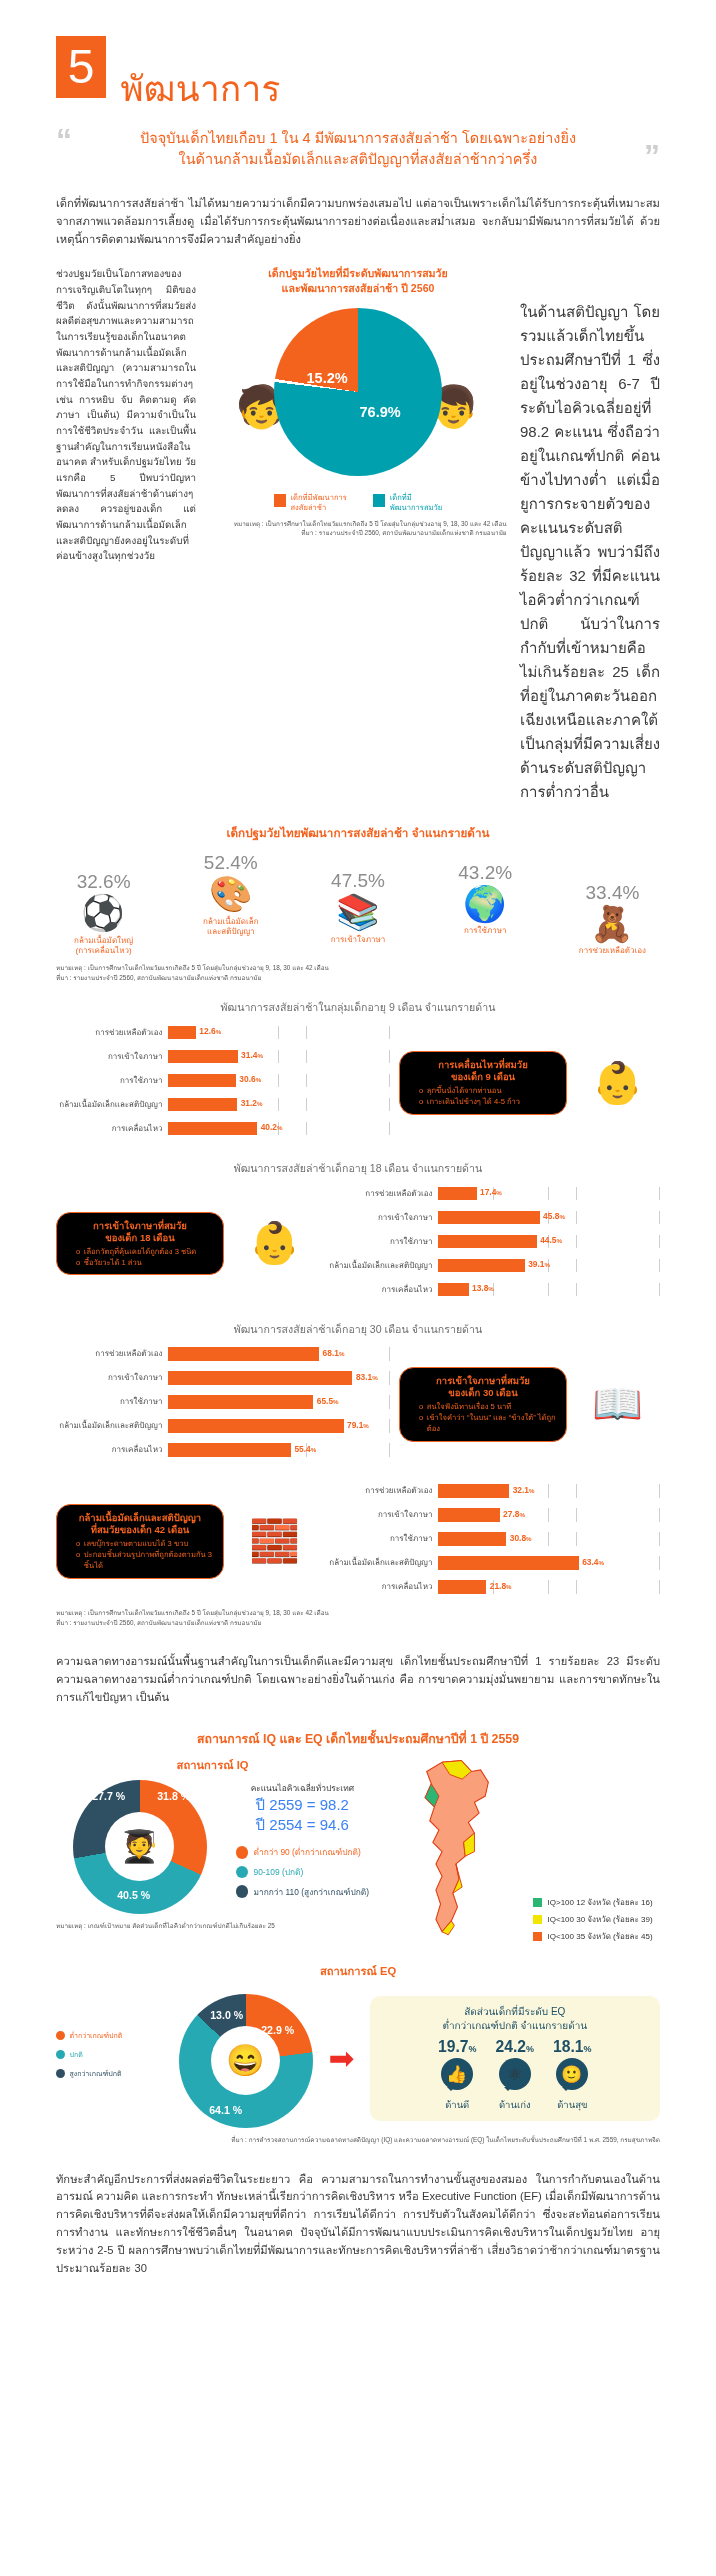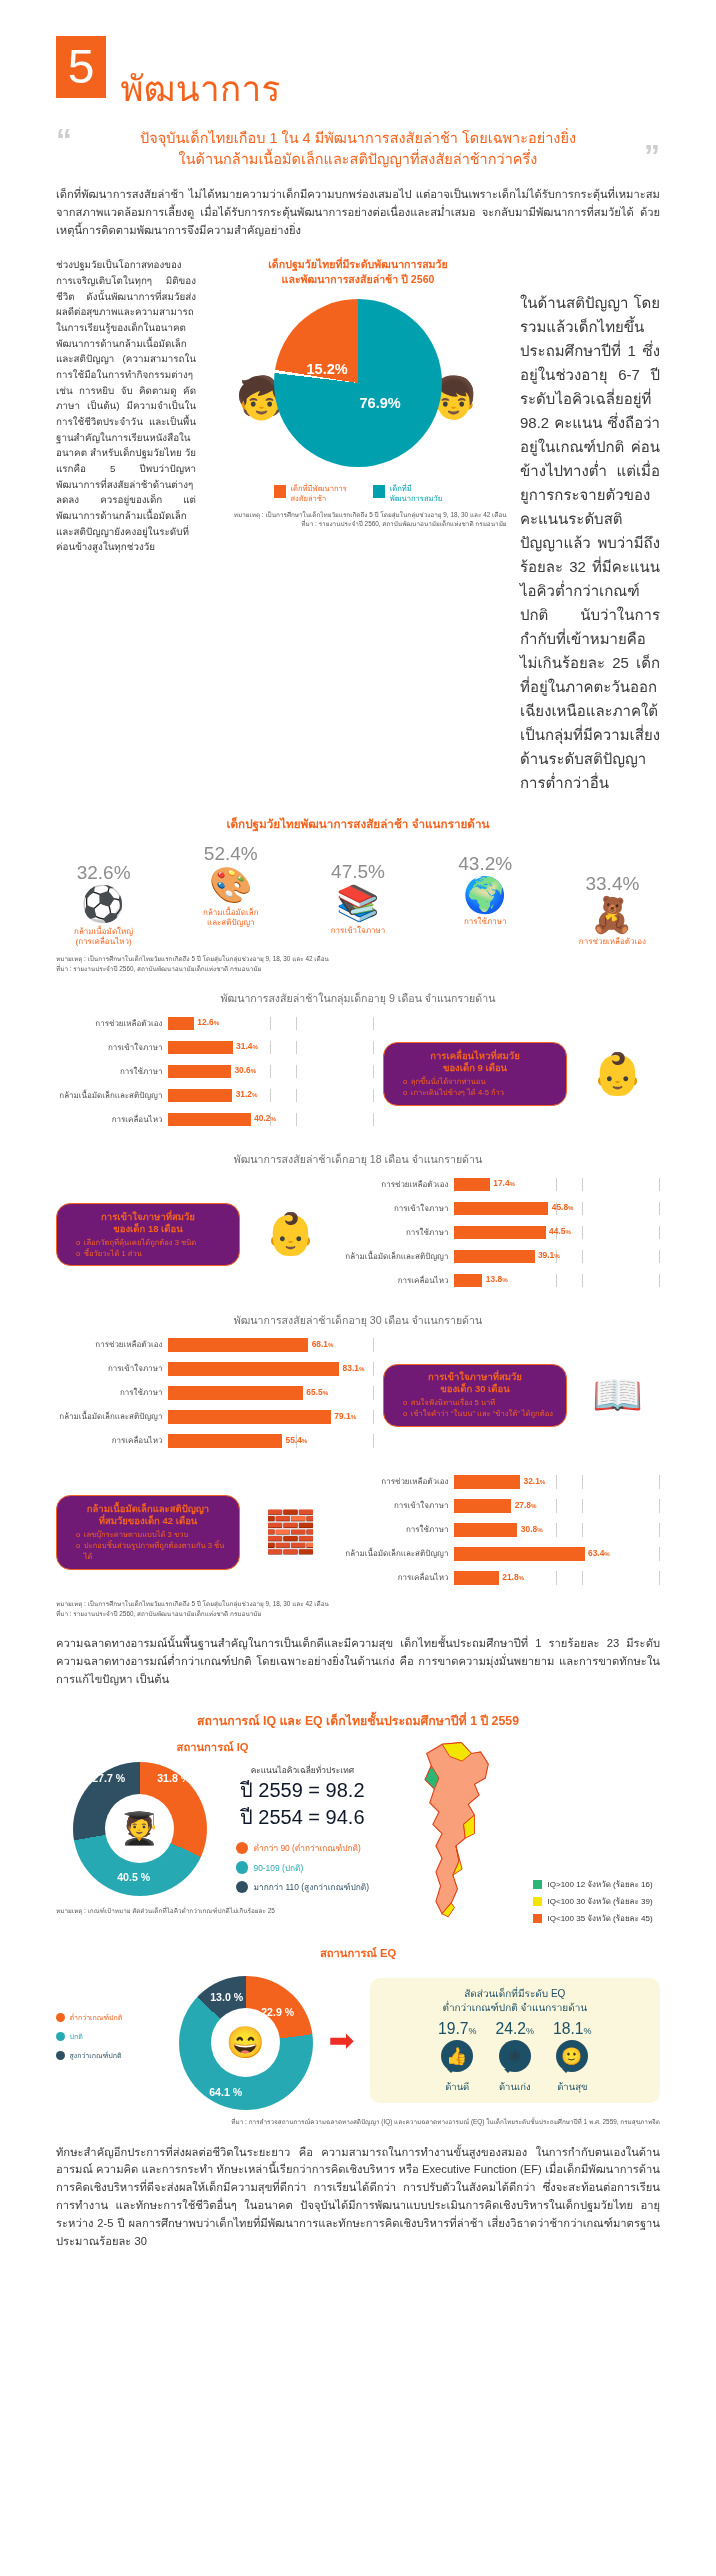--- a/index.html
+++ b/index.html
@@ -18,21 +18,21 @@
     width:50px; height:62px; background:#f4631e; color:#fff;
     font-size:48px; line-height:62px; text-align:center; font-weight:400;
   }
   .sect-title { color:#f4631e; font-size:35px; margin-left:14.5px; letter-spacing:0.3px;margin-top:44px; }
 
   .quote-block { display:flex; margin-top:12.3px; align-items:flex-start; }
   .qmark { color:#cfcfcf; font-size:32px; line-height:.8; font-weight:700; }
   .qmark.close { align-self:flex-end; }
   .quote-text { color:#f4631e; font-size:14.5px; line-height:1.42; text-align:center; flex:1; padding:0 4.5px; }
 
-  .para { font-size:11.2px; line-height:1.6; color:#3a3a3a; text-align:justify; margin-top:17px; }
+  .para { font-size:11.2px; line-height:1.6; color:#3a3a3a; text-align:justify; margin-top:26px; }
 
   
   .cols { display:flex; margin-top:17px; gap:13.4px; }
   .col-narrow { width:140px; font-size:9.8px; line-height:1.6; text-align:justify; color:#3a3a3a; }
   .col-pie { flex:1; text-align:center; position:relative; }
   .col-right { width:140px; font-size:15px; line-height:1.6; text-align:justify; color:#3a3a3a; padding-top:34px;}
 
   .chart-title { color:#f4631e; font-size:10.6px; font-weight:700; line-height:1.35; }
 
   .pie-wrap { position:relative; width:185px; height:185px; margin:7.8px auto 0; }
@@ -77,22 +77,22 @@
   .bc-chart { flex:1; }
   .brow { display:flex; align-items:center; height:19px; margin-bottom:5px; }
   .blabel { width:112px; text-align:right; font-size:8px; color:#4a4a4a; padding-right:5.6px; }
   .btrack { flex:1; position:relative; height:13.4px; background:
       repeating-linear-gradient(to right, transparent 0 calc(12.5% - 0.6px), #cfcfcf calc(12.5% - 0.6px) 12.5%); }
   .bfill { height:13.4px; background:#f4631e; position:absolute; left:0; top:0; }
   .bval { position:absolute; top:0.6px; font-size:8.4px; font-weight:700; color:#f4631e; white-space:nowrap; }
   .bval small { font-size:6.2px; }
 
   .callout {
-    background:#701a75; border:1.1px solid #f4631e; border-radius:14.5px;
-    padding:6.7px 10px; width:184px; position:relative;
+    background:#000000; border:1.1px solid #f4631e; border-radius:14.5px;
+    padding:6.7px 10px; width:168px; position:relative;
   }
   .callout h4 { margin:0 0 2.2px; color:#f4631e; font-size:9.5px; text-align:center; line-height:1.25; }
   .callout ul { margin:0; padding-left:9px; list-style:none; }
   .callout li { color:#f4631e; font-size:7.6px; line-height:1.45; position:relative; padding-left:7.8px; }
   .callout li:before { content:"o"; position:absolute; left:0; }
   .side-emo { font-size:41px; line-height:1; text-align:center; width:84px; flex:0 0 84px;}
 
   
   .iqeq-title { text-align:center; color:#f4631e; font-size:12.3px; font-weight:700; margin-top:22.4px; }
   .sub-title { text-align:center; color:#f4631e; font-size:11.2px; font-weight:700; }
@@ -103,40 +103,40 @@
   .donut:after {
     content:""; position:absolute; left:32px; top:32px; width:69px; height:69px;
     background:#fff; border-radius:50%;
   }
   .dn-face { position:absolute; left:32px; top:32px; width:69px; height:69px; border-radius:50%;
     display:flex; align-items:center; justify-content:center; font-size:31px; z-index:3;}
   .dn-lbl { position:absolute; color:#fff; font-size:10.6px; font-weight:700; z-index:4; }
 
   .iq-info { padding-top:6.7px;text-align:center; }
   .iq-info .hd { font-size:8.4px; color:#333; }
-  .iq-info .big { font-size:20px; color:#0f172a; line-height:1.35; }
+  .iq-info .big { font-size:15px; color:#3b82f6; line-height:1.35; }
   .lg2 { margin-top:10px; }
   .lg2 .li { display:flex; align-items:center; gap:5.6px; margin-bottom:5.6px; font-size:8.4px; }
   .dot { width:12.3px; height:12.3px; border-radius:50%; flex:0 0 12.3px; }
 
   .map-box { flex:1; text-align:center; }
   .map-svg { width:145px; height:185px; }
   .map-legend { margin-top:5.6px; text-align:left; display:inline-block; }
   .map-legend .li { display:flex; align-items:center; gap:5.6px; font-size:8px; margin-bottom:3.9px; }
   .sq { width:9px; height:9px; flex:0 0 9px; }
 
   .eq-wrap { display:flex; gap:11.2px; align-items:center; margin-top:9px; }
   .eq-legend { width:112px; }
   .eq-legend .li { display:flex; align-items:center; gap:4.5px; margin-bottom:7.8px; font-size:7px; }
   .arrow-r { width:34px; text-align:center; color:#ee2d24; font-size:31px; line-height:1; }
   .eq-card { background:#fbf7dc; border-radius:10px; padding:9px 12.3px; text-align:center; flex:1; }
   .eq-card .t { color:#1d4f66; font-size:10px; line-height:1.35; }
   .eq-stats { display:flex; justify-content:center; gap:19px; margin-top:5.6px; }
   .eq-stat { text-align:center; }
-  .eq-stat .n { color:#1d4f66; font-size:15.7px; font-weight:400; }
+  .eq-stat .n { color:#1d4f66; font-size:15.7px; font-weight:700; }
   .eq-stat .n small { font-size:9px; }
   .eq-bubble { width:32px; height:32px; background:#1d4f66; border-radius:50%;
      display:flex; align-items:center; justify-content:center; font-size:17px; margin:2.2px auto 0; position:relative;}
   .eq-bubble:after { content:""; position:absolute; bottom:-4.5px; left:5.6px; border:4.5px solid transparent;
      border-top-color:#1d4f66; }
   .eq-stat .c { color:#1d4f66; font-size:9.5px; margin-top:6.7px; }
 </style>
 </head>
 <body>
 

